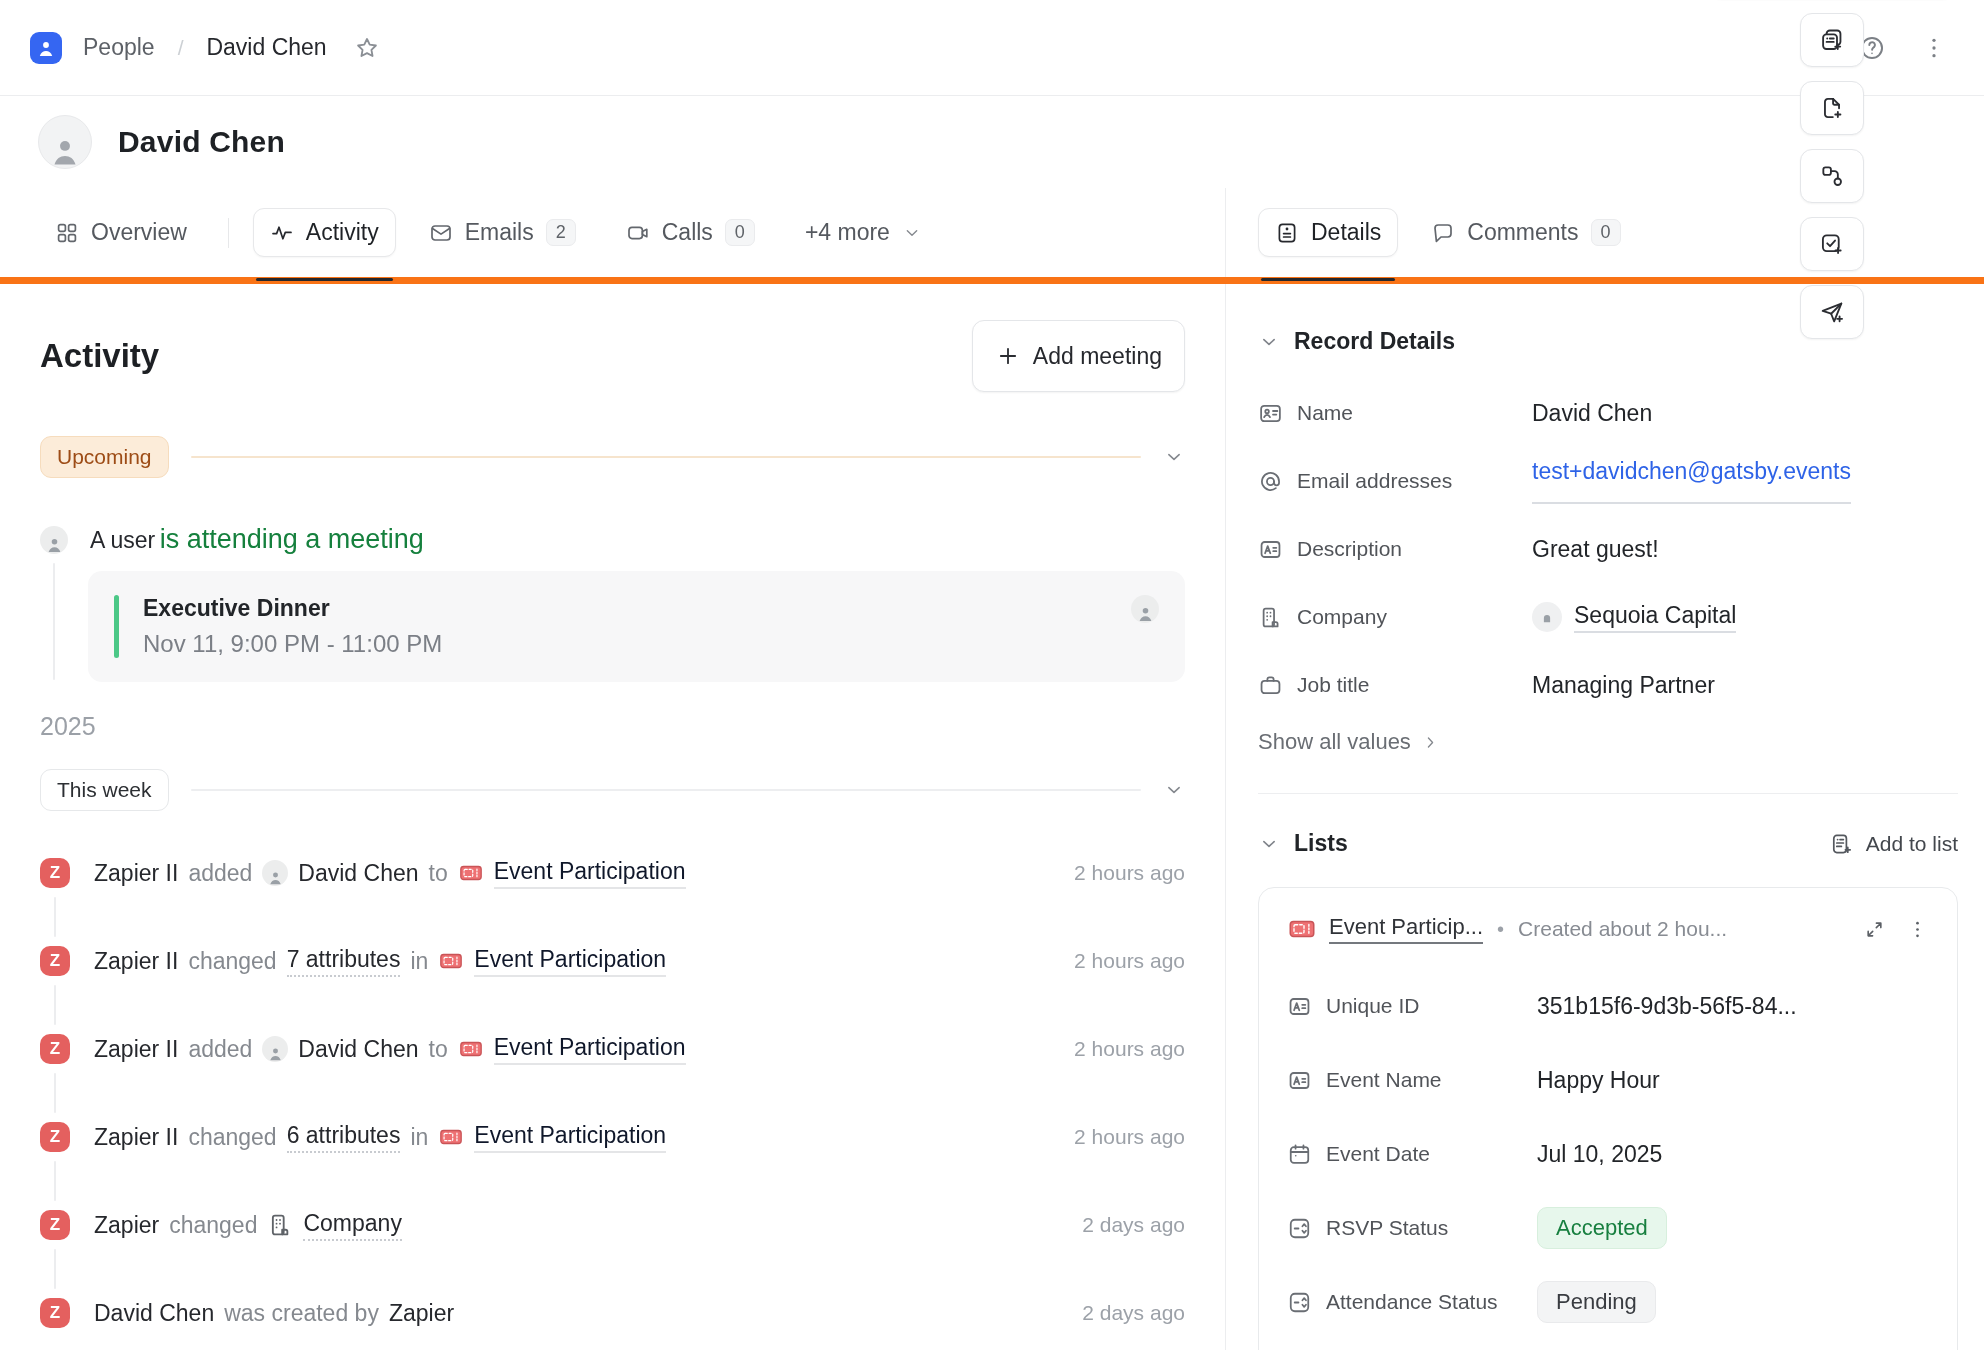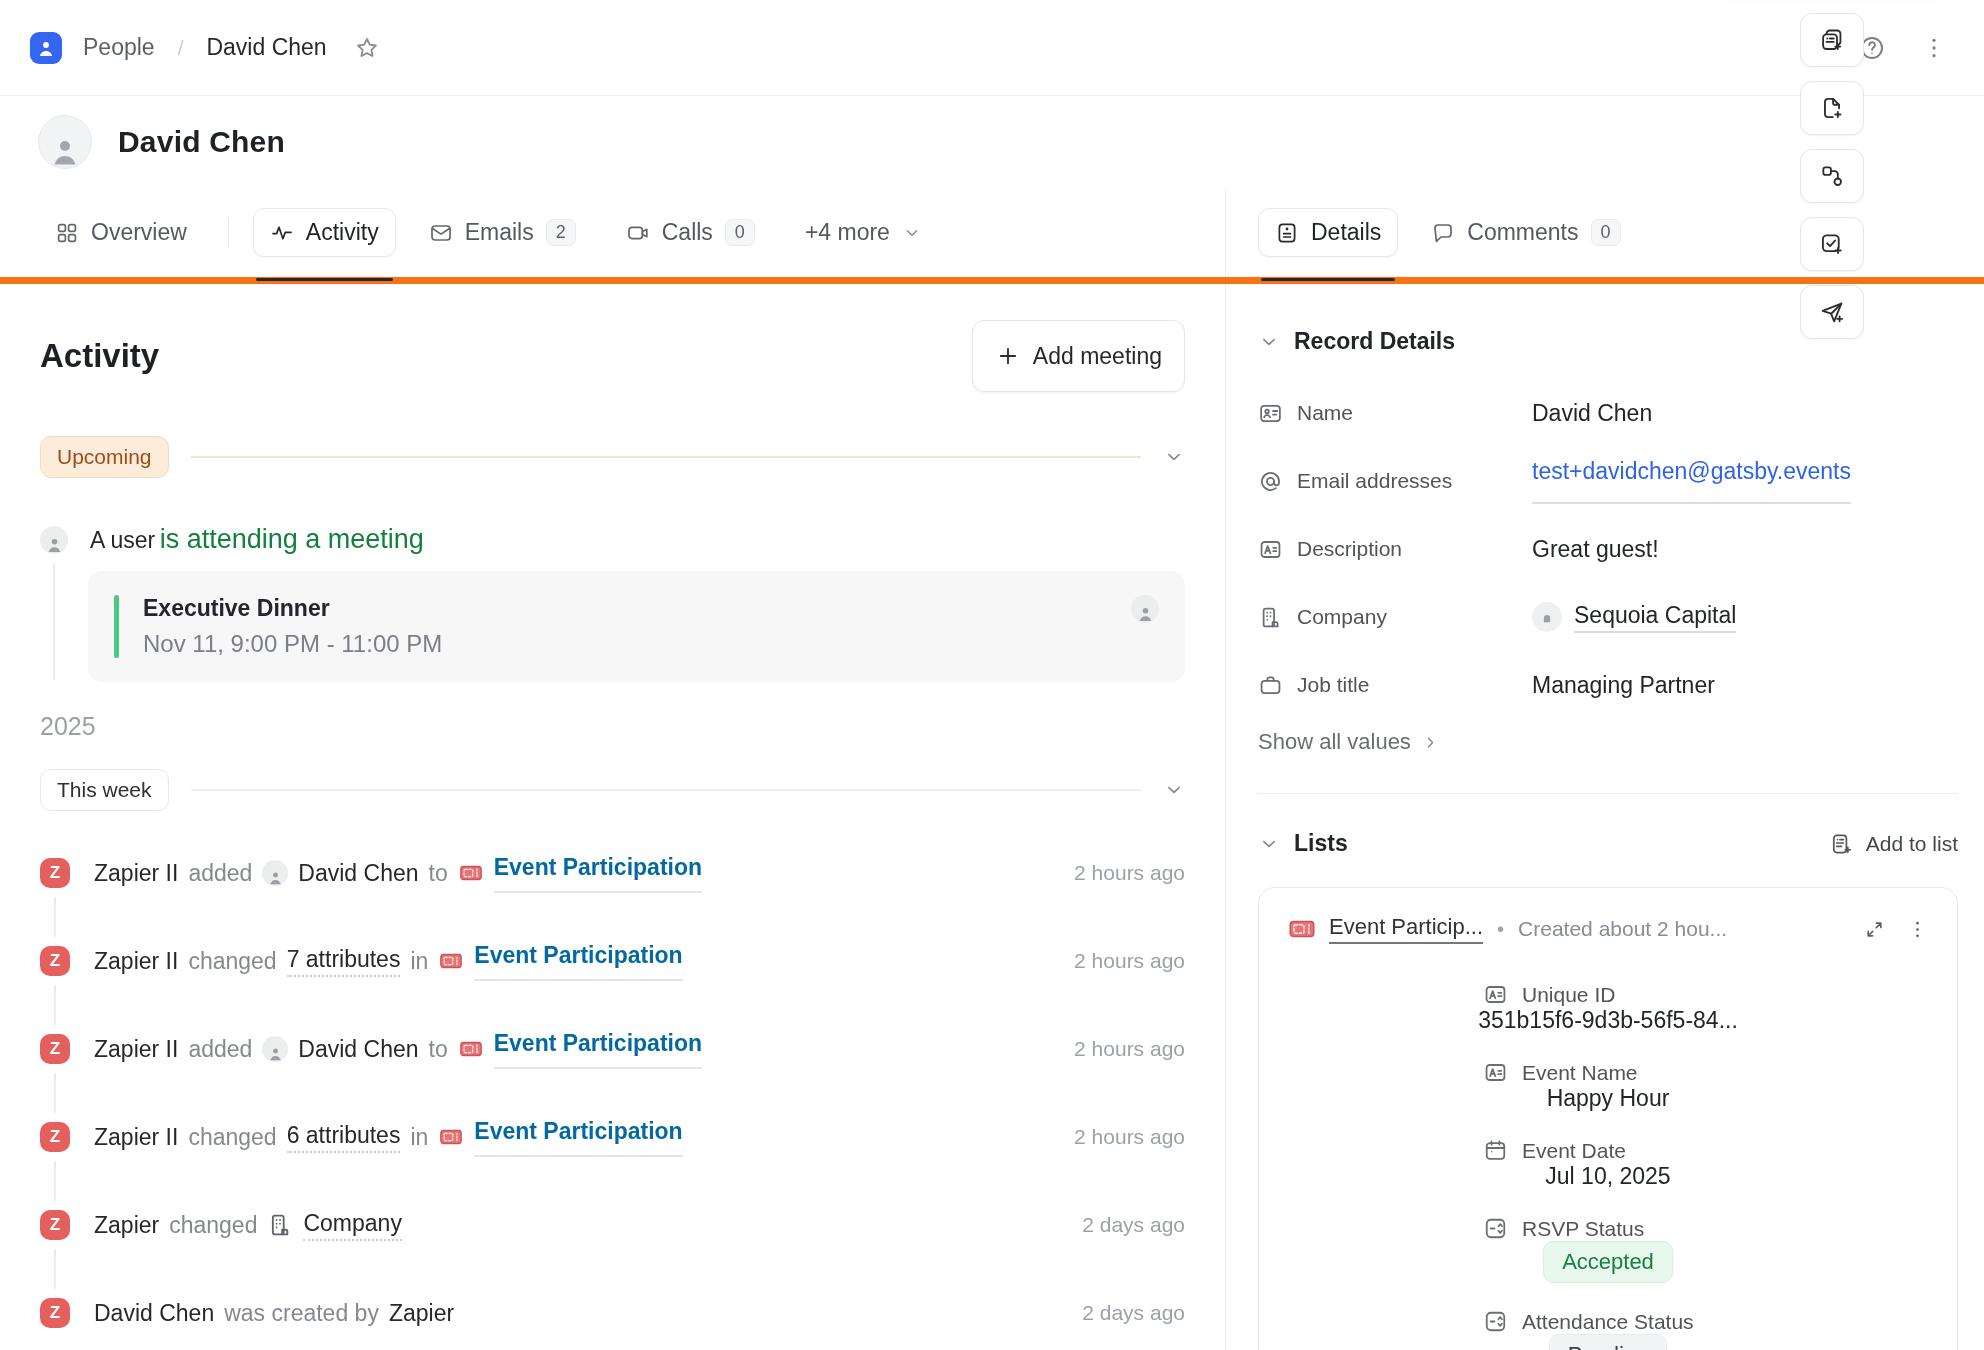--- a/index.html
+++ b/index.html
@@ -101,22 +101,22 @@
   .timeline { margin-top:44px; }
   .tl-row { position:relative; display:flex; align-items:center; height:36px; margin-bottom:52px; }
   .tl-row + .tl-row::before { content:""; position:absolute; left:14px; top:-46px; height:40px;
                               width:2px; background:#ecedef; border-radius:1px; }
   .z-avatar { width:30px; height:30px; border-radius:10px; background:var(--zapier-red); color:#fff;
               font-size:17px; font-weight:700; display:flex; align-items:center; justify-content:center;
               margin-right:24px; flex:none; }
   .tl-text { display:flex; align-items:center; gap:10px; flex:1; min-width:0; font-size:23px; white-space:nowrap; }
   .tl-text .seg-dark { color:#26282d; font-weight:500; }
   .tl-text .seg-gray { color:#85898f; }
-  .tl-text .link-solid { color:#0369a1; font-weight:700; border-bottom:2px solid #e4e5e7;
-                         padding-bottom:10px; cursor:pointer; }
+  .tl-text .link-solid { color:#0f172a; font-weight:400; border-bottom:2px solid #e4e5e7;
+                         padding-bottom:2px; cursor:pointer; }
   .tl-text .link-dotted { color:#26282d; font-weight:500; border-bottom:2px dotted #c8cbd0;
                           padding-bottom:2px; cursor:pointer; }
   .seg-person { width:26px; height:26px; border-radius:50%; background:#eceded; color:#9aa0a6;
                 display:flex; align-items:flex-end; justify-content:center; overflow:hidden; flex:none; }
   .seg-person svg { width:17px; height:17px; }
   .seg-ico { display:flex; color:#5f6368; flex:none; }
   .seg-ico svg { width:26px; height:26px; }
   .tl-time { font-size:21px; color:#9ca1a8; margin-left:18px; white-space:nowrap; }
 
   
@@ -159,21 +159,21 @@
   .lc-ticket svg { width:30px; height:30px; }
   .lc-name { font-size:22px; font-weight:500; color:#303338; border-bottom:2px solid #74787e;
              padding-bottom:2px; cursor:pointer; white-space:nowrap; }
   .lc-dot { color:#9ca1a8; font-size:20px; margin:0 2px; }
   .lc-created { font-size:21px; color:#888c93; white-space:nowrap; overflow:hidden; text-overflow:ellipsis; flex:1; }
   .lc-actions { display:flex; align-items:center; gap:20px; color:#5c6066; }
   .lc-actions .icn { display:flex; cursor:pointer; }
   .lc-actions .icn svg { width:23px; height:23px; }
   .lc-fields { margin-top:38px; }
   .lc-fields .f-label { width:250px; }
-  .lc-fields .f-row { margin-bottom:26px;flex-direction:column; }
+  .lc-fields .f-row { margin-bottom:26px; }
 
   .icn svg { display:block; }
 </style>
 </head>
 <body>
 
 <div class="app">
 
   <div class="topbar">
     <div class="crumbs">

